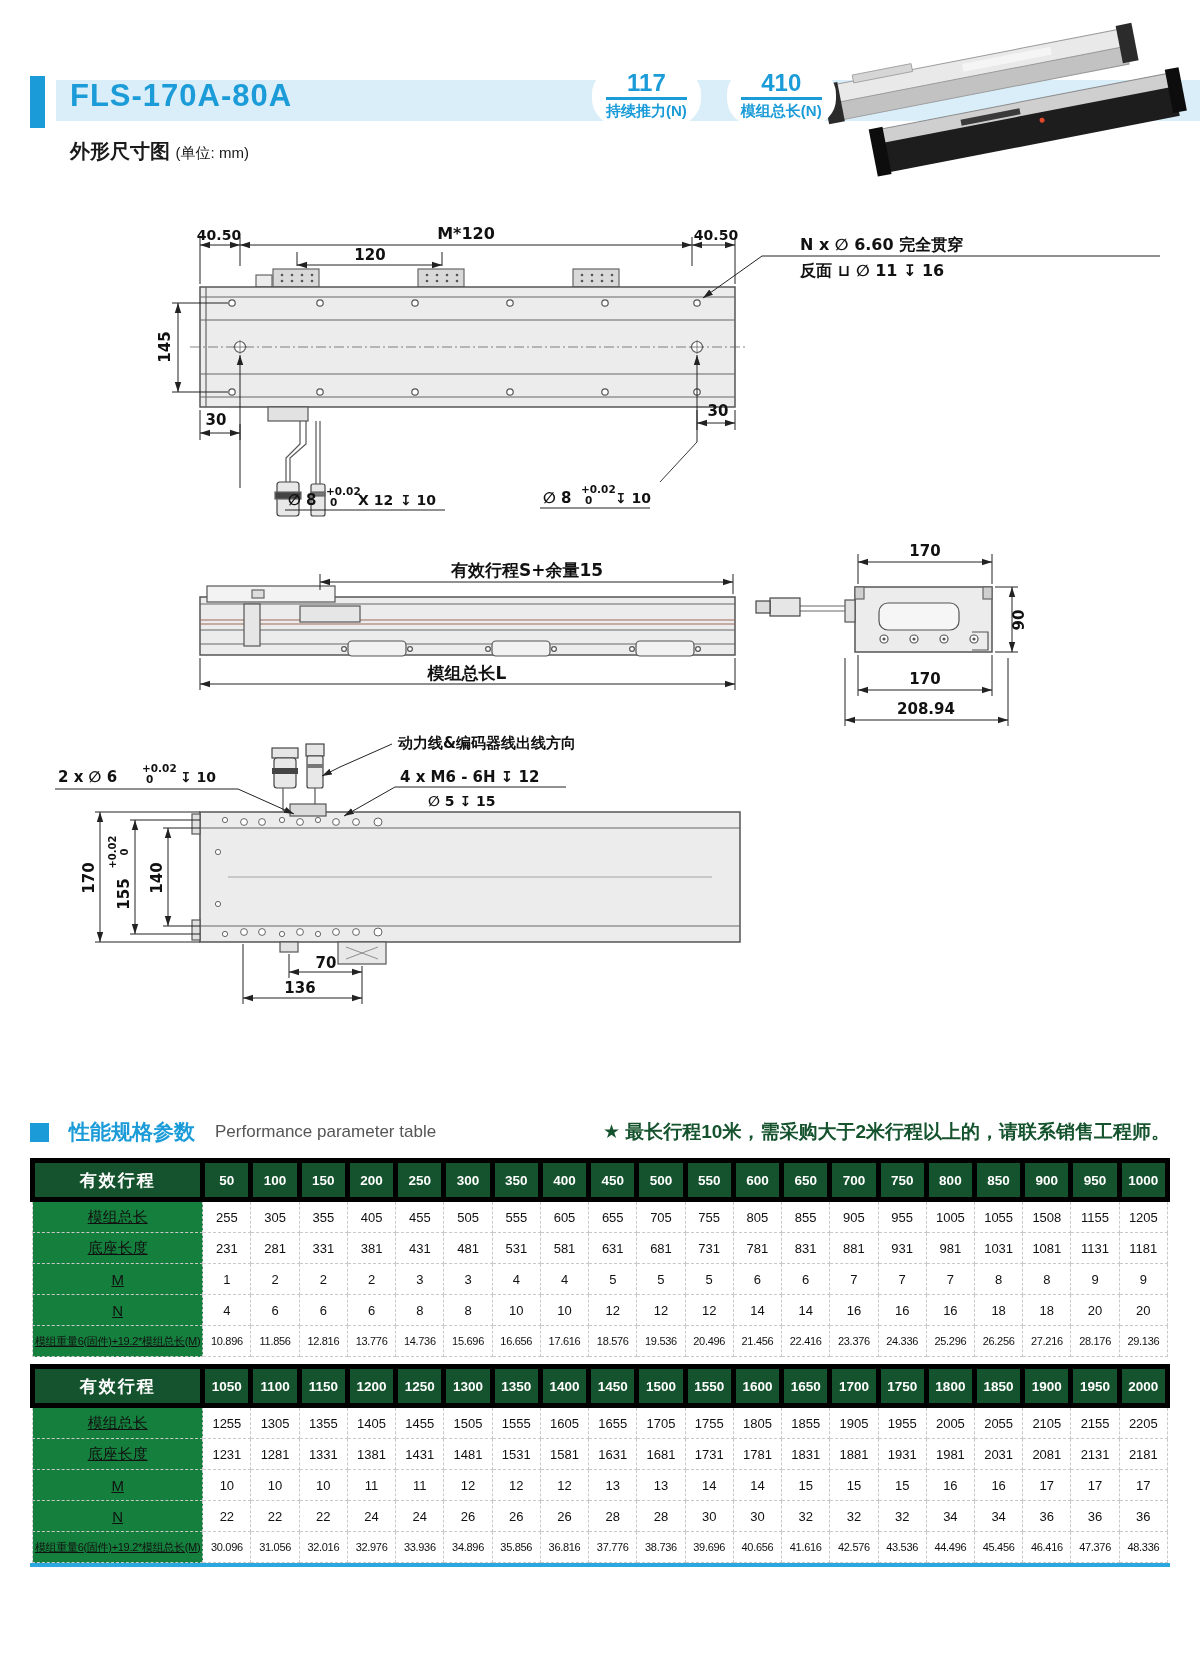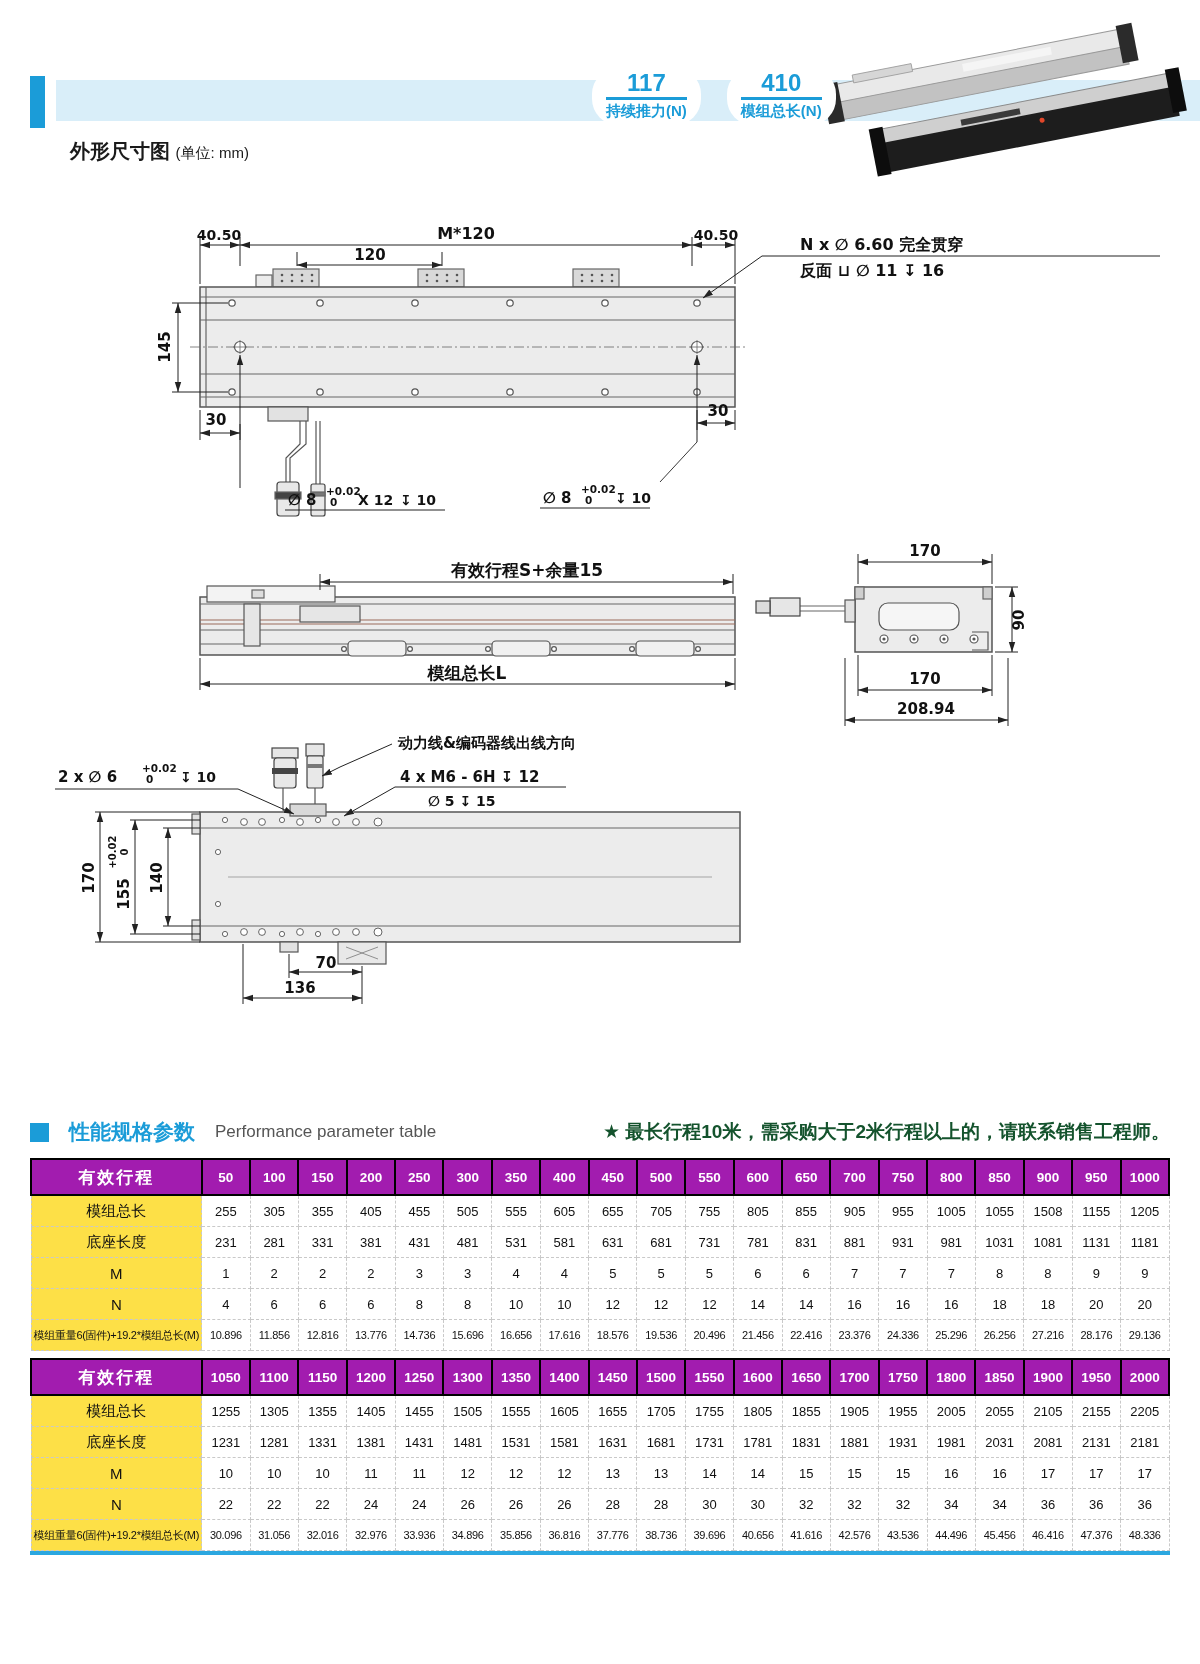--- a/index.html
+++ b/index.html
@@ -27,36 +27,37 @@
   
   .perf{position:absolute;left:30px;top:1118px;width:1140px;z-index:2;}
   .perf-head{display:flex;align-items:center;gap:20px;}
   .perf-sq{width:19px;height:19px;background:#1B9CD8;flex:0 0 auto;}
   .perf-cn{font-size:21px;font-weight:bold;color:#1B9CD8;}
   .perf-en{font-size:17px;color:#555;}
   .perf-note{margin-left:auto;font-size:19px;font-weight:bold;color:#14532d;}
 
   .ptable{width:100%;border-collapse:collapse;table-layout:fixed;margin-top:12px;}
   .ptable.second{margin-top:7px;}
-  .ptable th{background:#a21caf;color:#fff;font-weight:bold;font-size:13.5px;border:2px solid #000000;height:34px;padding:0;text-align:center;}
+  .ptable th{background:#14532d;color:#fff;font-weight:bold;font-size:13.5px;border:5px solid #000000;height:34px;padding:0;text-align:center;}
   .ptable th.lbl{font-size:17px;letter-spacing:2px;}
   .ptable td{border:1px dashed #c9c9c9;text-align:center;font-size:13px;color:#111;height:30px;padding:0;}
-  .ptable td.lbl{background:#fde047;font-size:15px;}
+  .ptable td.lbl{background:#15803d;font-size:15px;text-decoration:underline;}
   .ptable td.lbl.sm{font-size:11px;}
   .ptable tr.wrow td{font-size:11px;letter-spacing:-0.3px;}
   .blue-line{height:4px;background:#2BA7E0;margin-top:0;}
   .foot-note{margin-top:12px;font-size:15.5px;font-weight:bold;color:#F02B0A;}
 </style>
 </head>
 <body>
 
 <div class="page">
 
   <div class="accent-bar"></div>
   <div class="band"></div>
+  <div class="model-title">FLS-170A-80A</div>
 
   <div class="force-wrap">
     <div class="force">
       <div class="val">117</div>
       <div class="lab">持续推力(N)</div>
     </div>
     <div class="force">
       <div class="val">410</div>
       <div class="lab">模组总长(N)</div>
     </div>

